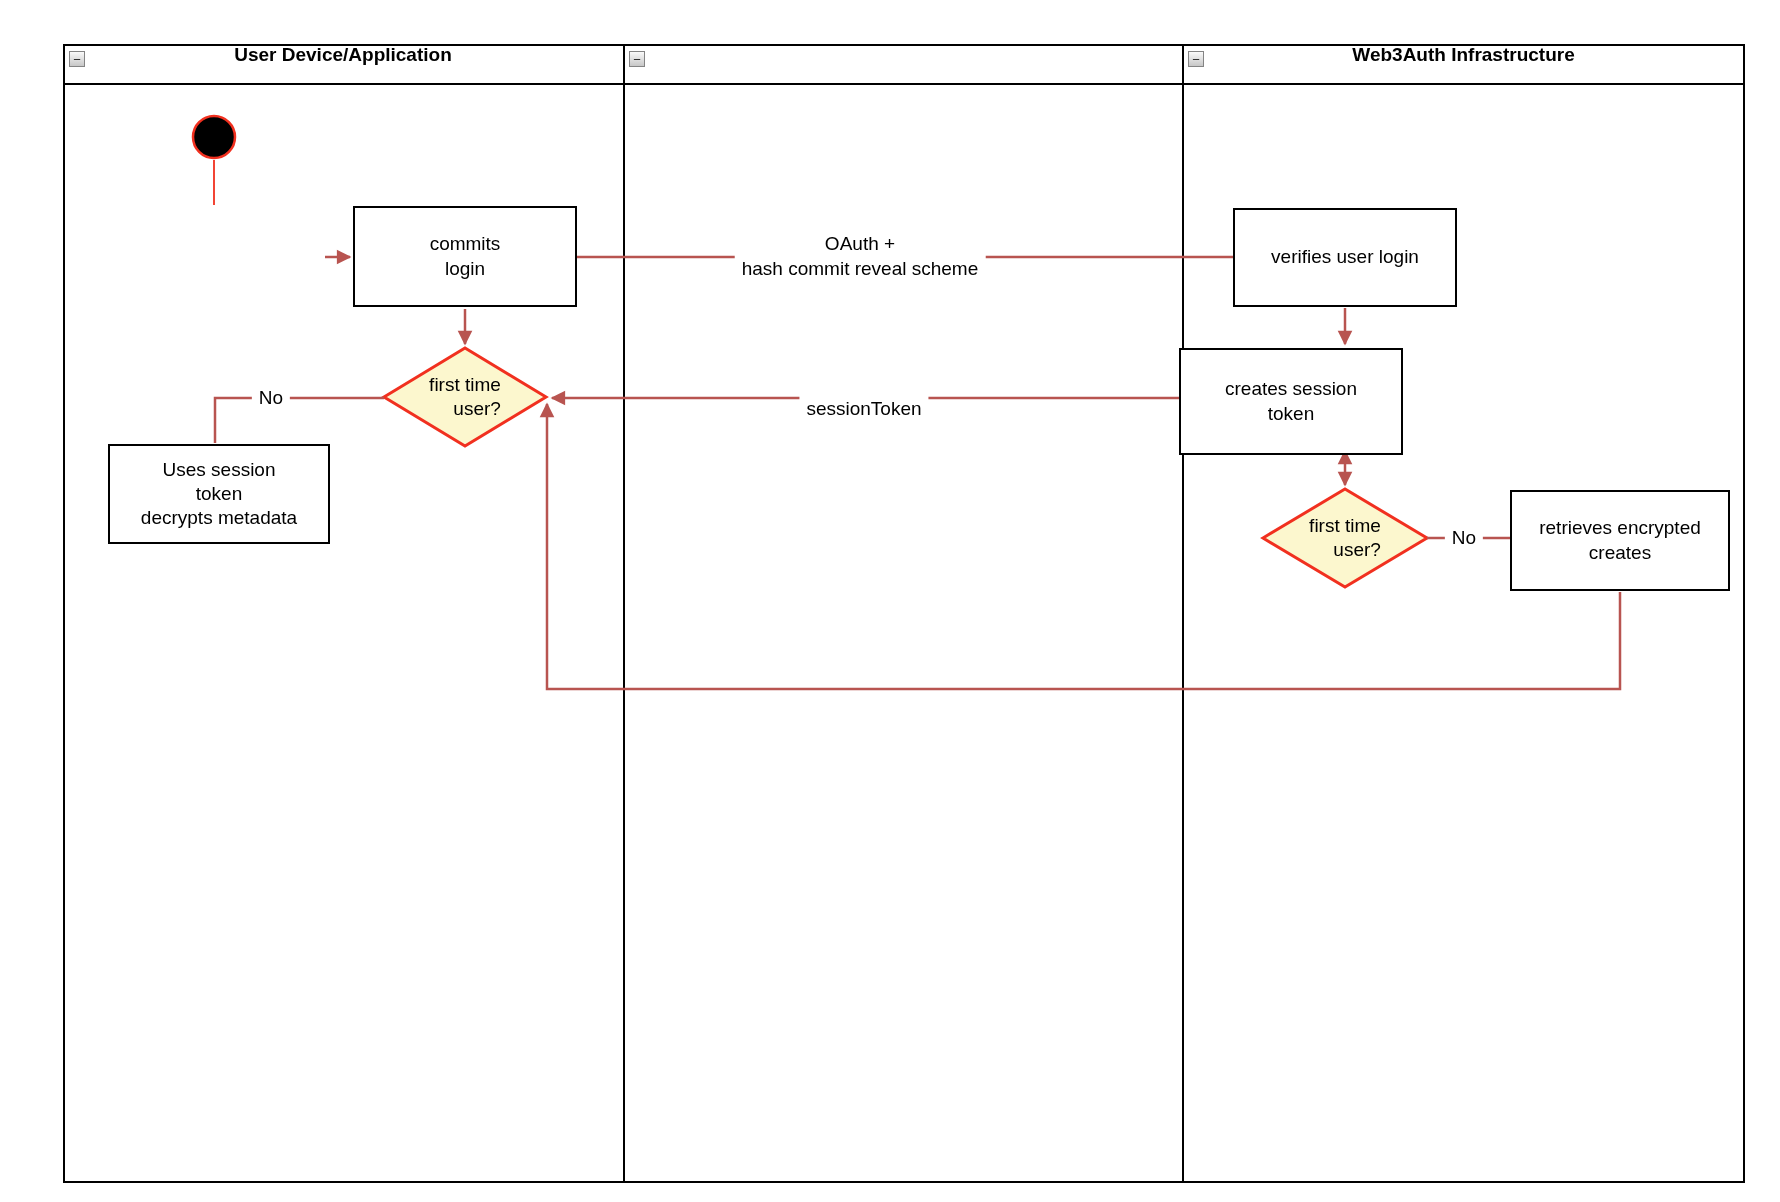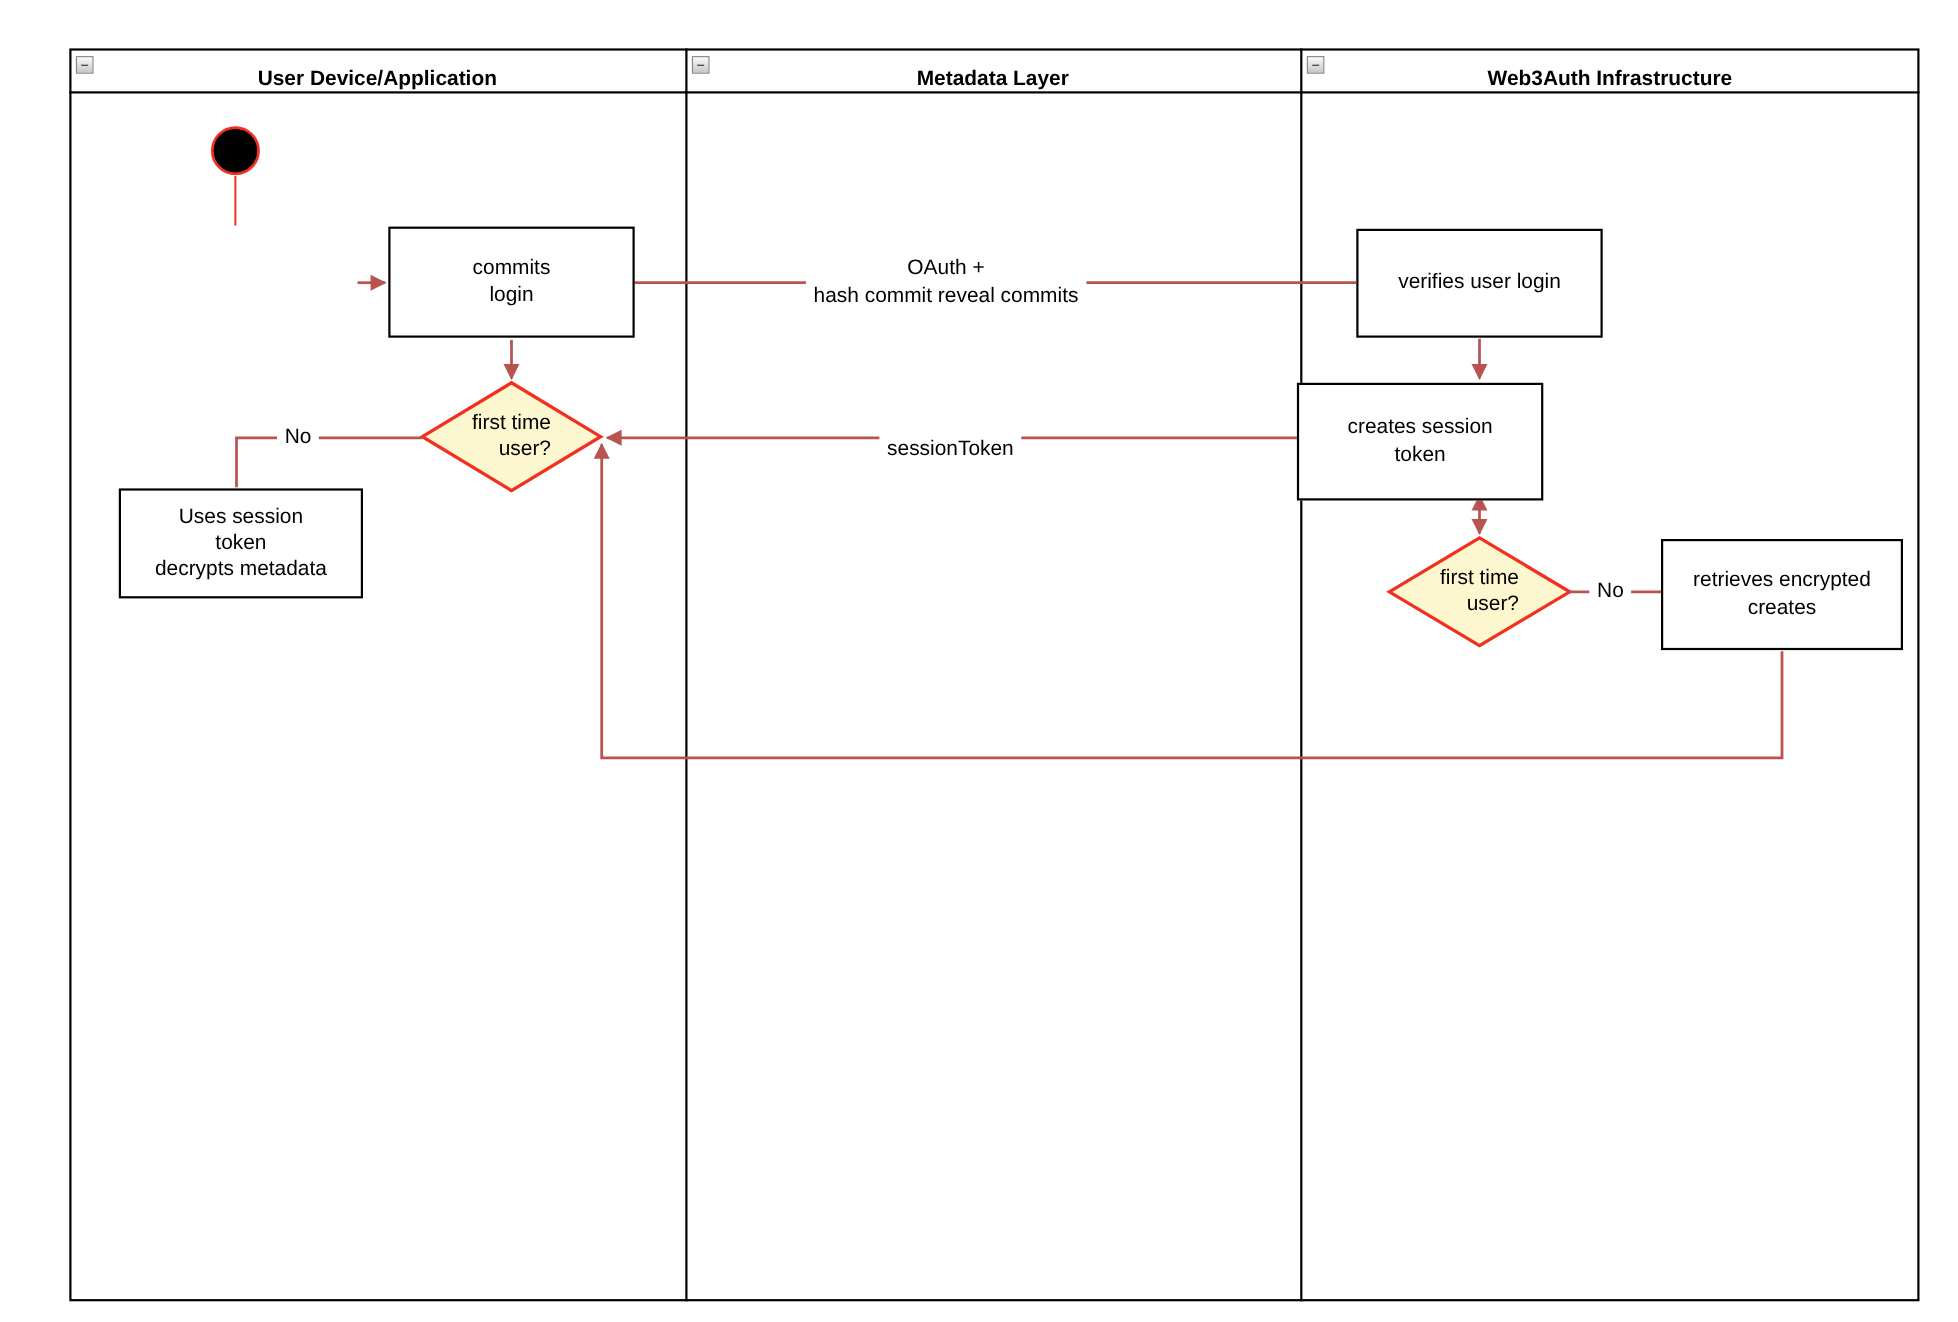--- a/index.html
+++ b/index.html
@@ -17,21 +17,21 @@
   
   .frame {
     left: 63px; top: 44px; width: 1682px; height: 1139px;
     border: 2px solid #000; box-sizing: border-box;
   }
   .divider { top: 44px; width: 2px; height: 1139px; background: #000; }
   .header-underline { left: 63px; top: 83px; width: 1682px; height: 2px; background: #000; }
 
   .lane-header {
     top: 44px; height: 55px;
-    display: flex; align-items: center; justify-content: center;
+    display: flex; justify-content: center;
   }
   .lane-title { font-size: 19px; font-weight: bold; white-space: nowrap; }
 
   .collapse-btn {
     top: 51px; width: 16px; height: 16px;
     border: 1px solid #848484; box-sizing: border-box;
     background: linear-gradient(#fafafa, #c7c7c7);
     color: #222; font-size: 13px; line-height: 13px;
     display: flex; align-items: center; justify-content: center;
     cursor: pointer; user-select: none;
@@ -69,23 +69,20 @@
 <div id="canvas">
 
   <div class="abs frame"></div>
   <div class="abs divider" style="left:623px"></div>
   <div class="abs divider" style="left:1182px"></div>
   <div class="abs header-underline"></div>
 
   <div class="abs lane-header" style="left:63px;width:560px">
     <span class="lane-title">User Device/Application</span>
   </div>
-  <div class="abs lane-header" style="left:623px;width:559px">
-    <span class="lane-title">Metadata Layer</span>
-  </div>
   <div class="abs lane-header" style="left:1182px;width:563px">
     <span class="lane-title">Web3Auth Infrastructure</span>
   </div>
 
   <div class="abs collapse-btn" style="left:69px">−</div>
   <div class="abs collapse-btn" style="left:629px">−</div>
   <div class="abs collapse-btn" style="left:1188px">−</div>
 
   <svg class="abs overlay" width="1780" height="1202" viewBox="0 0 1780 1202">
     <defs>
@@ -121,18 +118,18 @@
 token</div>
   <div class="abs node-box" style="left:1510px;top:490px;width:220px;height:101px">retrieves encrypted
 creates</div>
 
   <div class="abs diamond-label" style="left:465px;top:397px">first time
 user?</div>
   <div class="abs diamond-label" style="left:1345px;top:538px">first time
 user?</div>
 
   <div class="abs edge-label" style="left:860px;top:257px">OAuth +
-hash commit reveal commits</div>
+hash commit reveal scheme</div>
   <div class="abs edge-label" style="left:864px;top:409px">sessionToken</div>
   <div class="abs edge-label" style="left:271px;top:398px">No</div>
   <div class="abs edge-label" style="left:1464px;top:538px">No</div>
 
 </div>
 
 </body></html>

